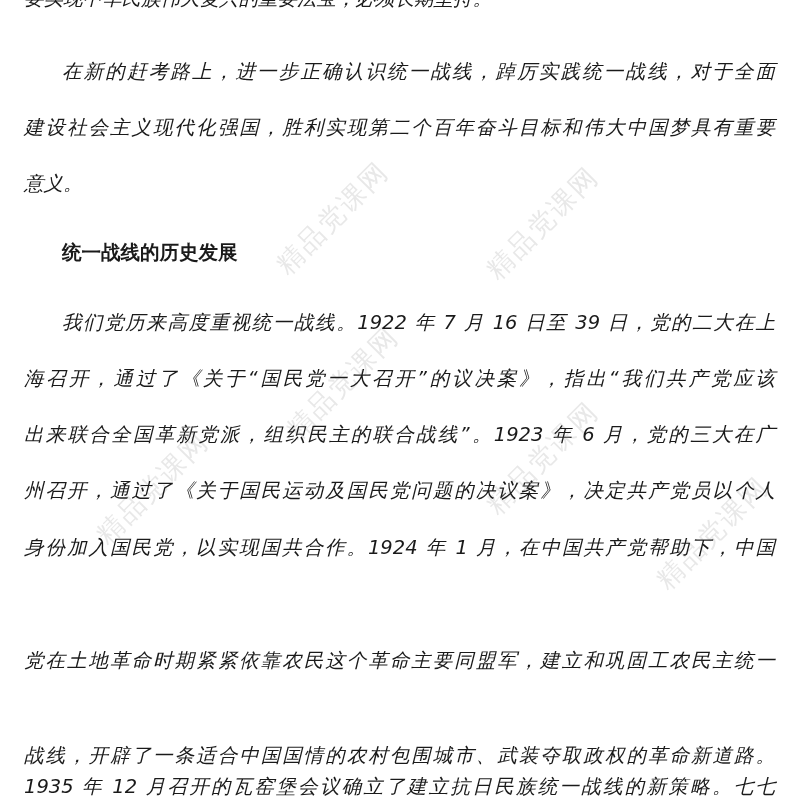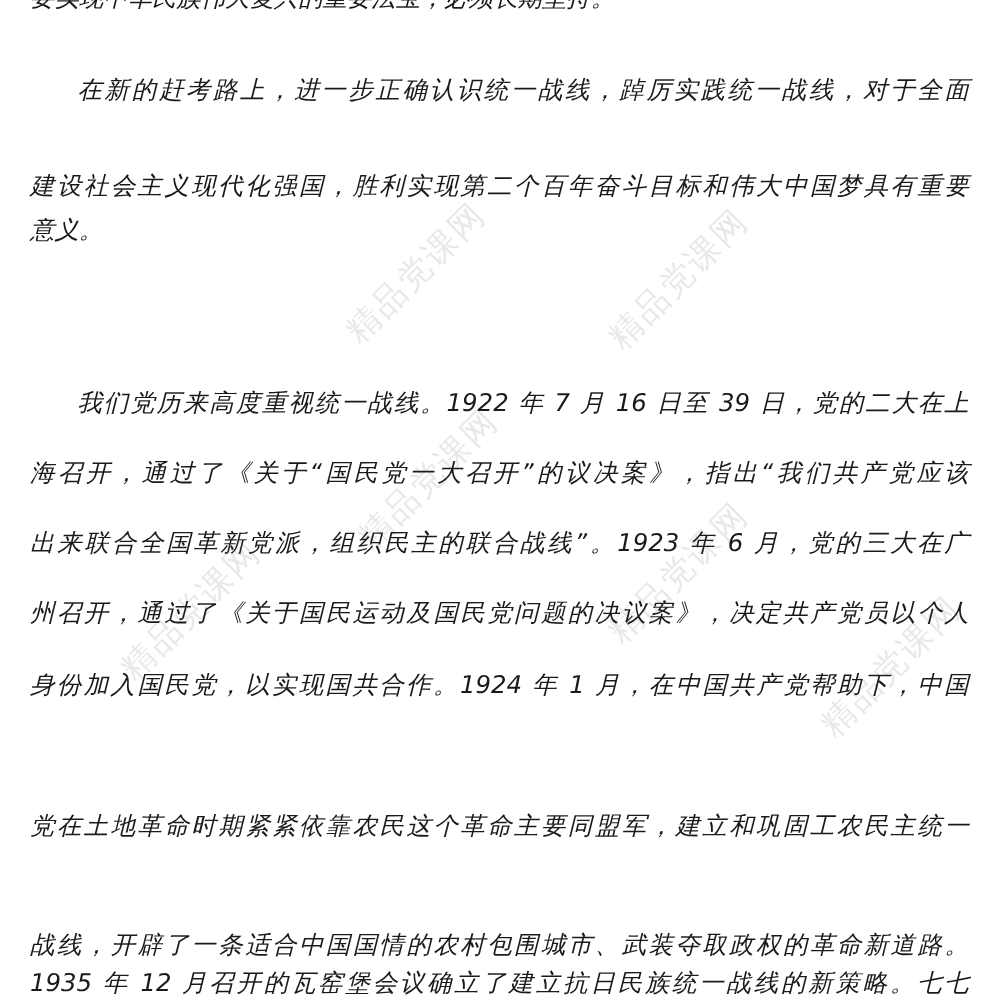--- a/index.html
+++ b/index.html
@@ -61,23 +61,24 @@
   <div class="watermark" style="left:260px;top:200px;">精品党课网</div>
   <div class="watermark" style="left:470px;top:205px;">精品党课网</div>
   <div class="watermark" style="left:80px;top:470px;">精品党课网</div>
   <div class="watermark" style="left:270px;top:365px;">精品党课网</div>
   <div class="watermark" style="left:470px;top:440px;">精品党课网</div>
   <div class="watermark" style="left:640px;top:515px;">精品党课网</div>
 
   <div class="line last" style="top:-14px;">要实现中华民族伟大复兴的重要法宝，必须长期坚持。</div>
 
   <div class="line indent" style="top:59px;">在新的赶考路上，进一步正确认识统一战线，踔厉实践统一战线，对于全面</div>
-  <div class="line" style="top:115px;margin-top:21px;">建设社会主义现代化强国，胜利实现第二个百年奋斗目标和伟大中国梦具有重要</div>
+  <div class="line" style="top:115px;">建设社会主义现代化强国，胜利实现第二个百年奋斗目标和伟大中国梦具有重要</div>
   <div class="line last" style="top:171px;">意义。</div>
 
+  <div class="heading" style="top:240px;">统一战线的历史发展</div>
 
   <div class="line indent" style="top:310px;">我们党历来高度重视统一战线。1922 年 7 月 16 日至 39 日，党的二大在上</div>
   <div class="line" style="top:366px;">海召开，通过了《关于“国民党一大召开”的议决案》，指出“我们共产党应该</div>
   <div class="line" style="top:422px;">出来联合全国革新党派，组织民主的联合战线”。1923 年 6 月，党的三大在广</div>
   <div class="line" style="top:478px;">州召开，通过了《关于国民运动及国民党问题的决议案》，决定共产党员以个人</div>
   <div class="line" style="top:535px;">身份加入国民党，以实现国共合作。1924 年 1 月，在中国共产党帮助下，中国</div>
   <div class="line" style="top:648px;">党在土地革命时期紧紧依靠农民这个革命主要同盟军，建立和巩固工农民主统一</div>
   <div class="line" style="top:705px;margin-top:38px;">战线，开辟了一条适合中国国情的农村包围城市、武装夺取政权的革命新道路。</div>
   <div class="line" style="top:774px;">1935 年 12 月召开的瓦窑堡会议确立了建立抗日民族统一战线的新策略。七七</div>
 

